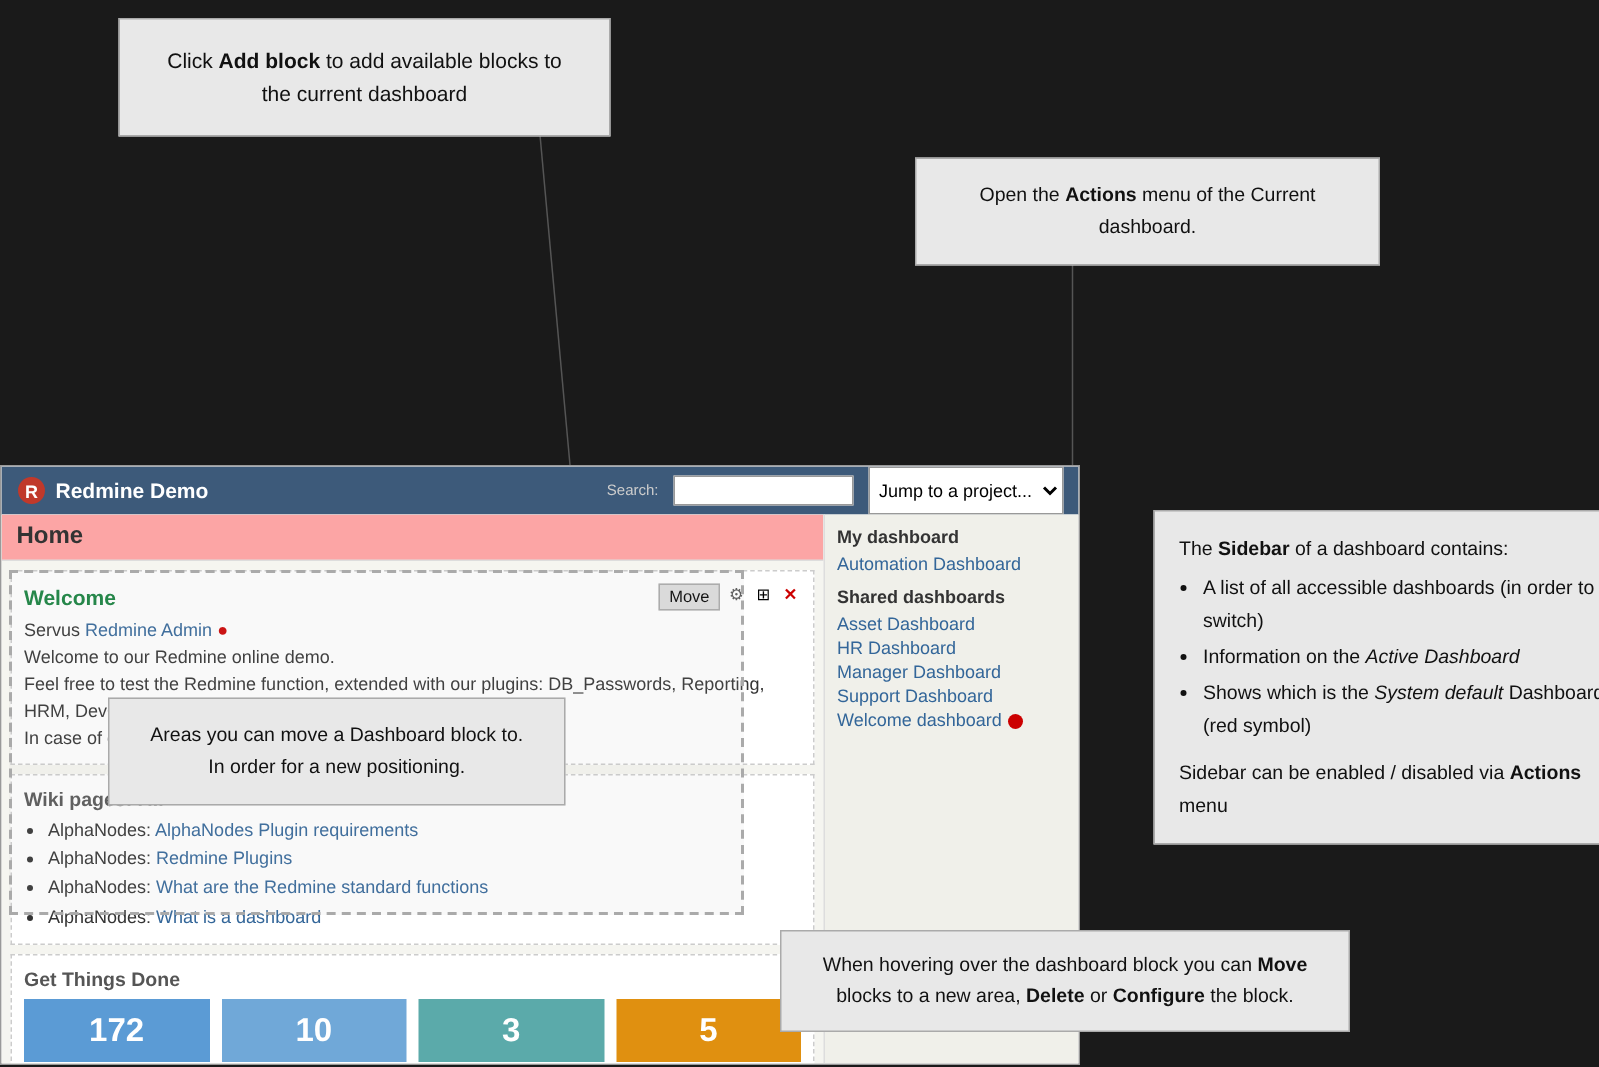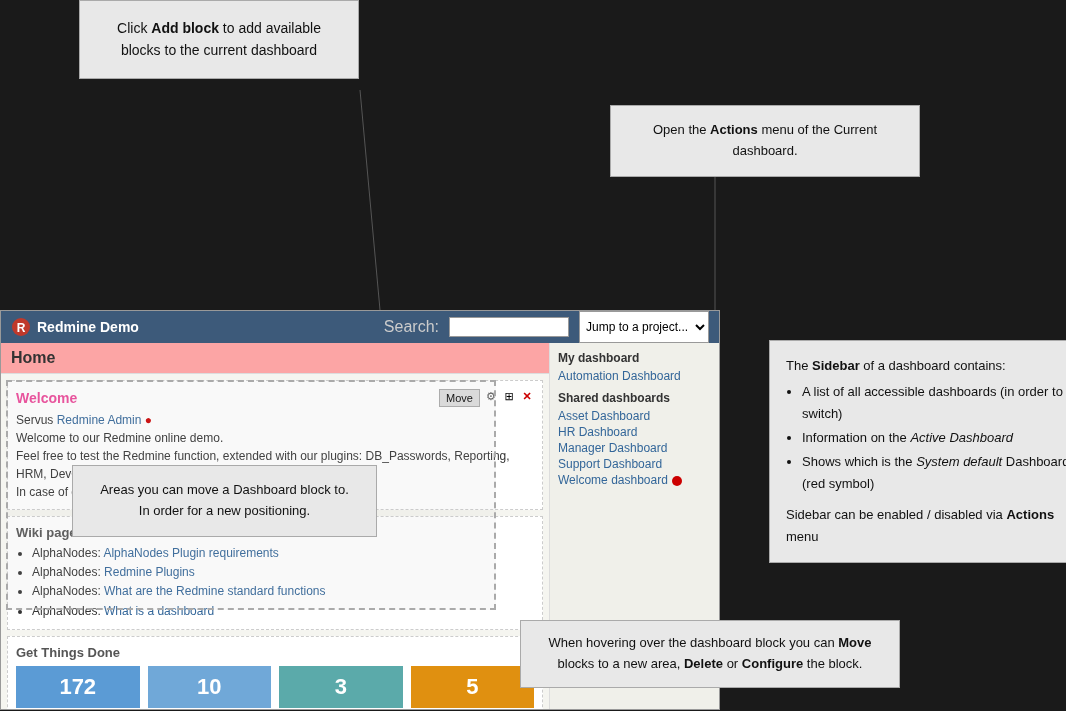--- a/index.html
+++ b/index.html
@@ -59,21 +59,21 @@
     .logo-icon {
       width: 20px;
       height: 20px;
       display: flex;
       align-items: center;
       justify-content: center;
     }
     .top-nav .spacer { flex: 1; }
     .top-nav .search-label {
       color: #ccc;
-      font-size: 16px;
+      font-size: 10px;
     }
     .top-nav input {
       height: 20px;
       border: 1px solid #999;
       padding: 0 4px;
       font-size: 12px;
       width: 120px;
     }
     .top-nav select {
       height: 32px;
@@ -146,21 +146,21 @@
     }
     .block-header {
       display: flex;
       justify-content: space-between;
       align-items: center;
       margin-bottom: 4px;
     }
     .block-title {
       font-size: 14px;
       font-weight: bold;
-      color: #ec4899;
+      color: #15803d;
     }
     .block-controls {
       display: flex;
       gap: 4px;
     }
     .move-btn {
       background: #ddd;
       border: 1px solid #aaa;
       padding: 2px 6px;
       font-size: 11px;
@@ -258,23 +258,23 @@
     .red-circle {
       width: 10px;
       height: 10px;
       background: #c00;
       border-radius: 50%;
       display: inline-block;
     }
 
     
     #tooltip-add-block {
-      top: 0px;
+      top: 12px;
       left: 79px;
-      width: 280px;
+      width: 328px;
       padding: 16px 20px;
       text-align: center;
       font-size: 14px;
       line-height: 1.6;
     }
 
     #tooltip-actions {
       top: 105px;
       left: 610px;
       width: 310px;

